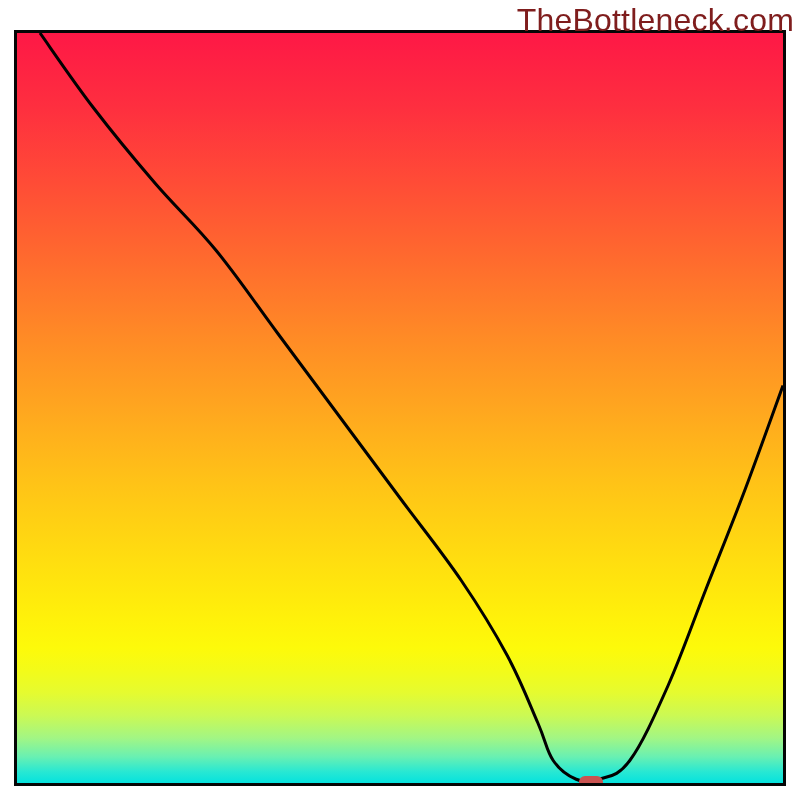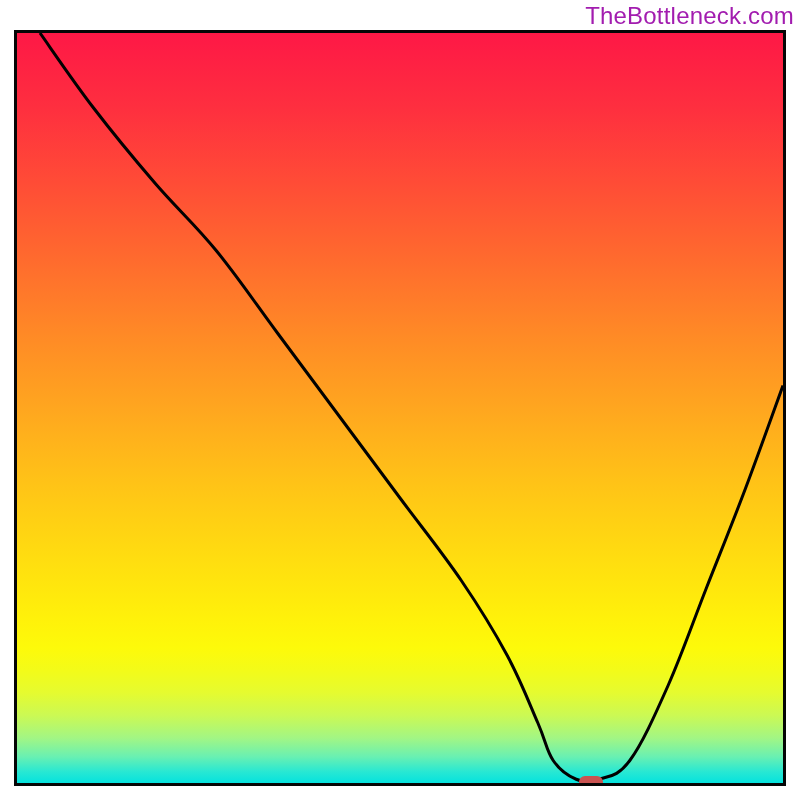--- a/index.html
+++ b/index.html
@@ -13,23 +13,23 @@
   .container {
     position: relative;
     width: 800px;
     height: 800px;
   }
   .watermark {
     position: absolute;
     top: 2px;
     right: 6px;
     font-family: Arial, Helvetica, sans-serif;
-    font-size: 24px;
+    font-size: 32px;
     font-weight: 500;
-    color: #a21caf;
+    color: #7f1d1d;
     letter-spacing: 0.2px;
     z-index: 30;
   }
   .frame {
     position: absolute;
     left: 14px;
     top: 30px;
     width: 772px;
     height: 756px;
     box-sizing: border-box;

